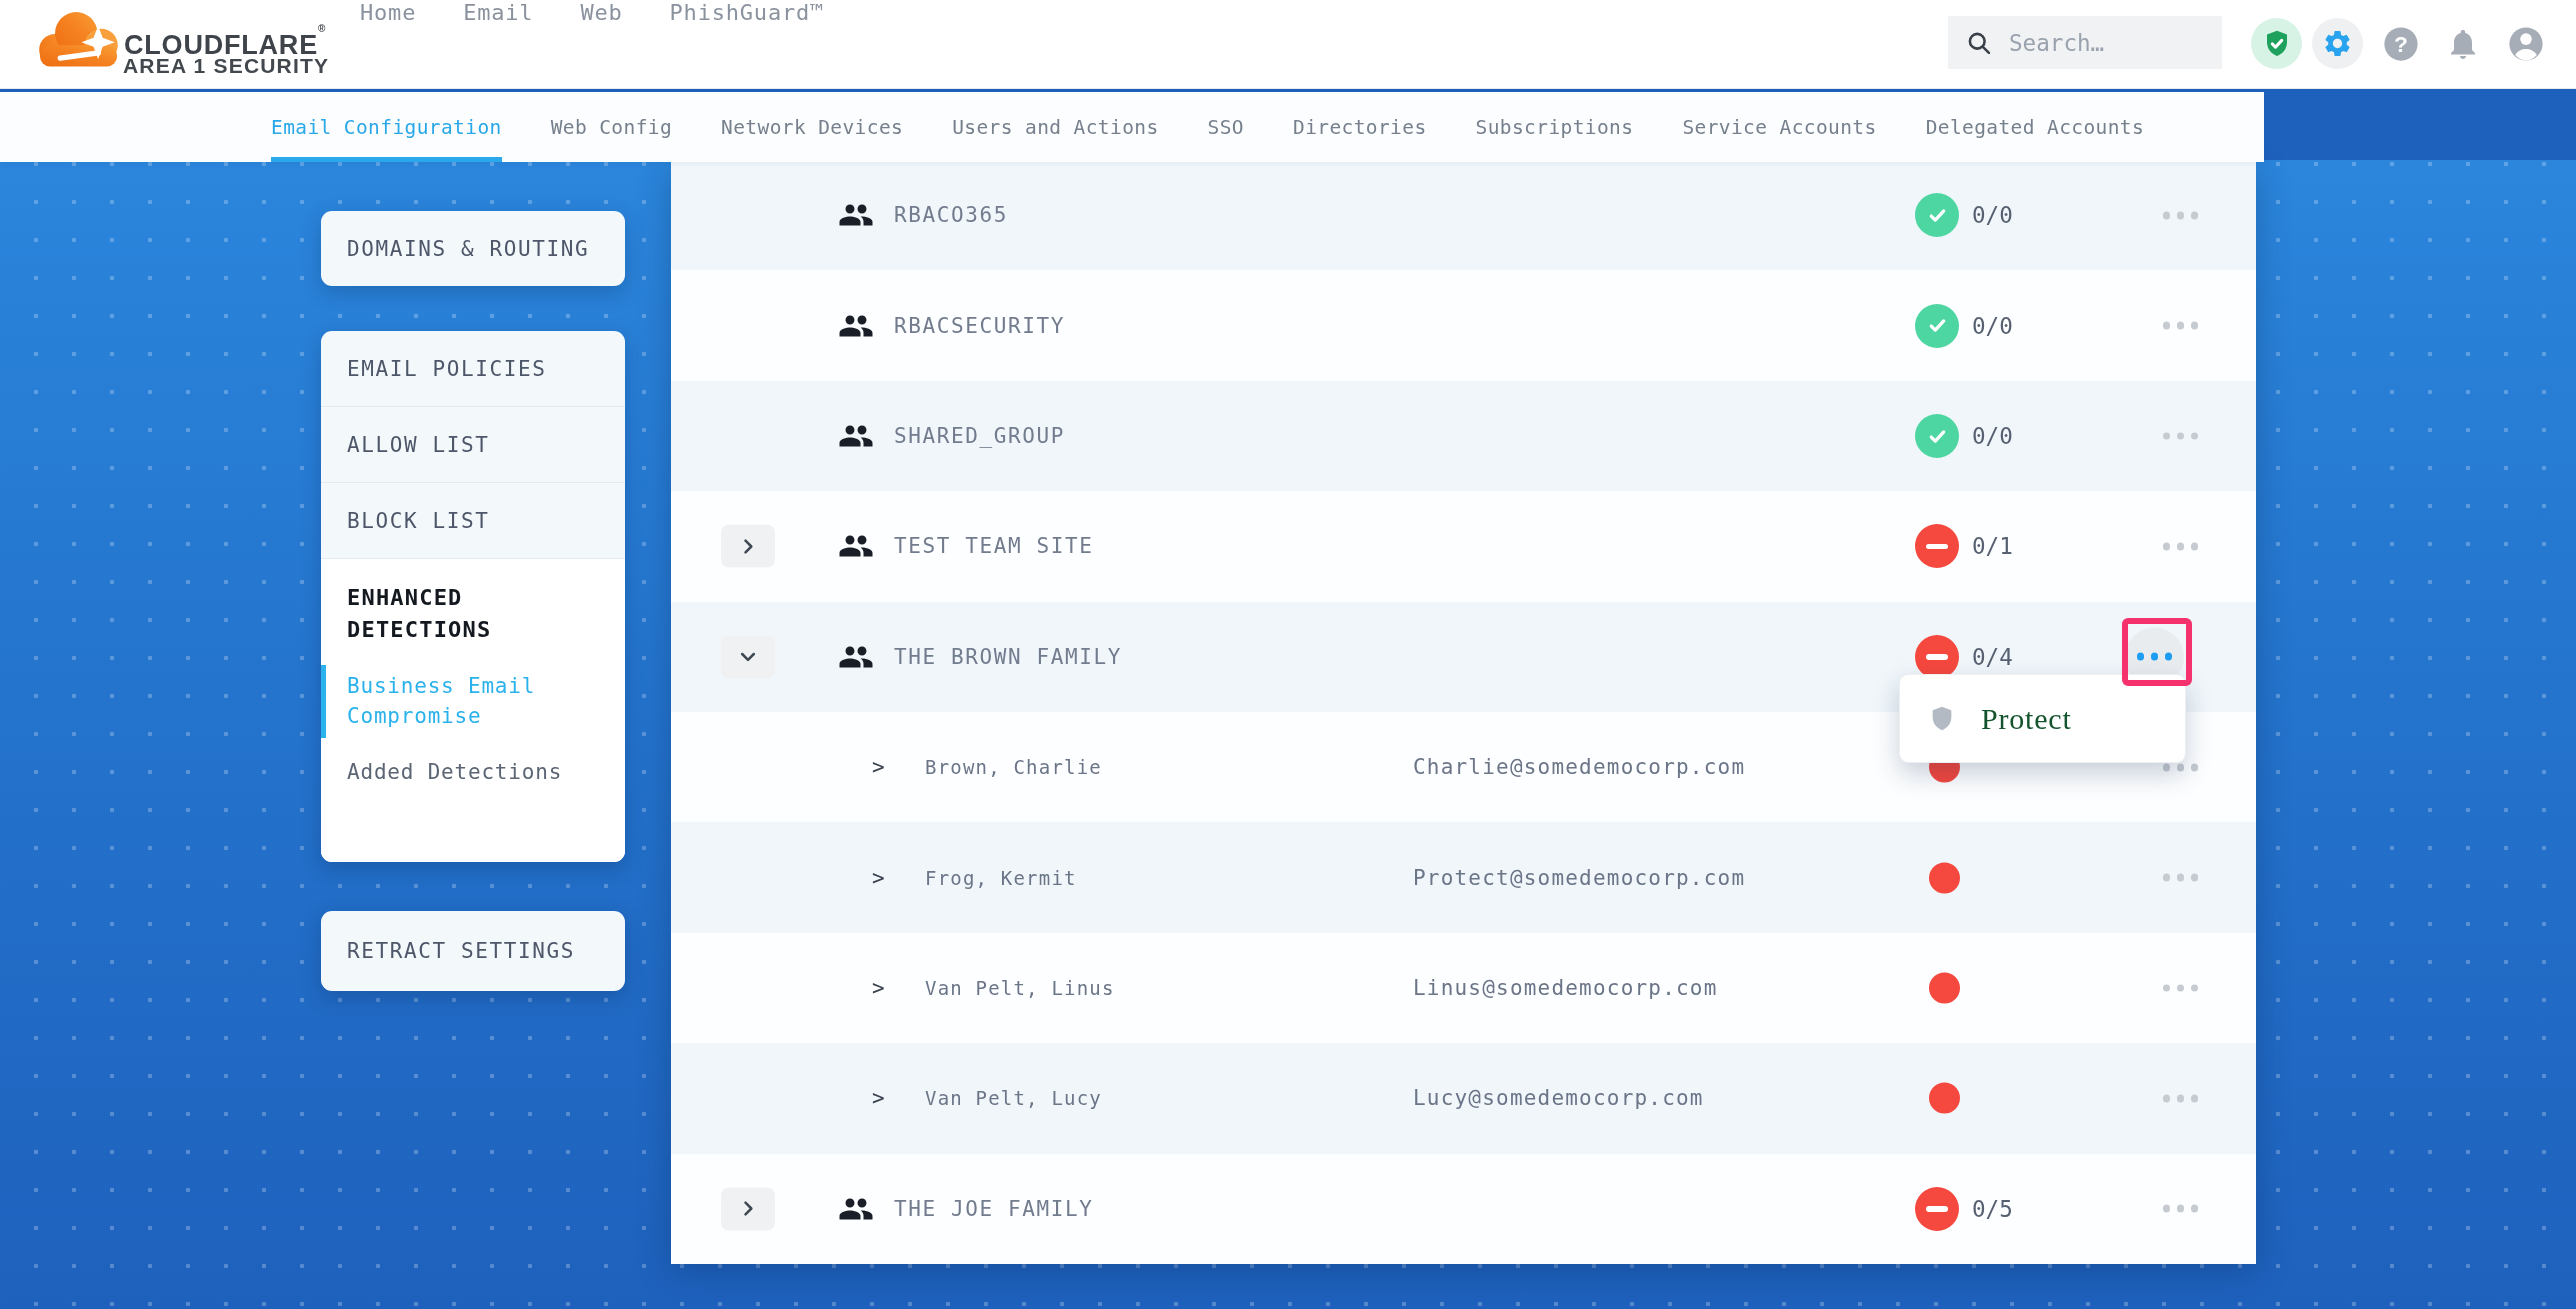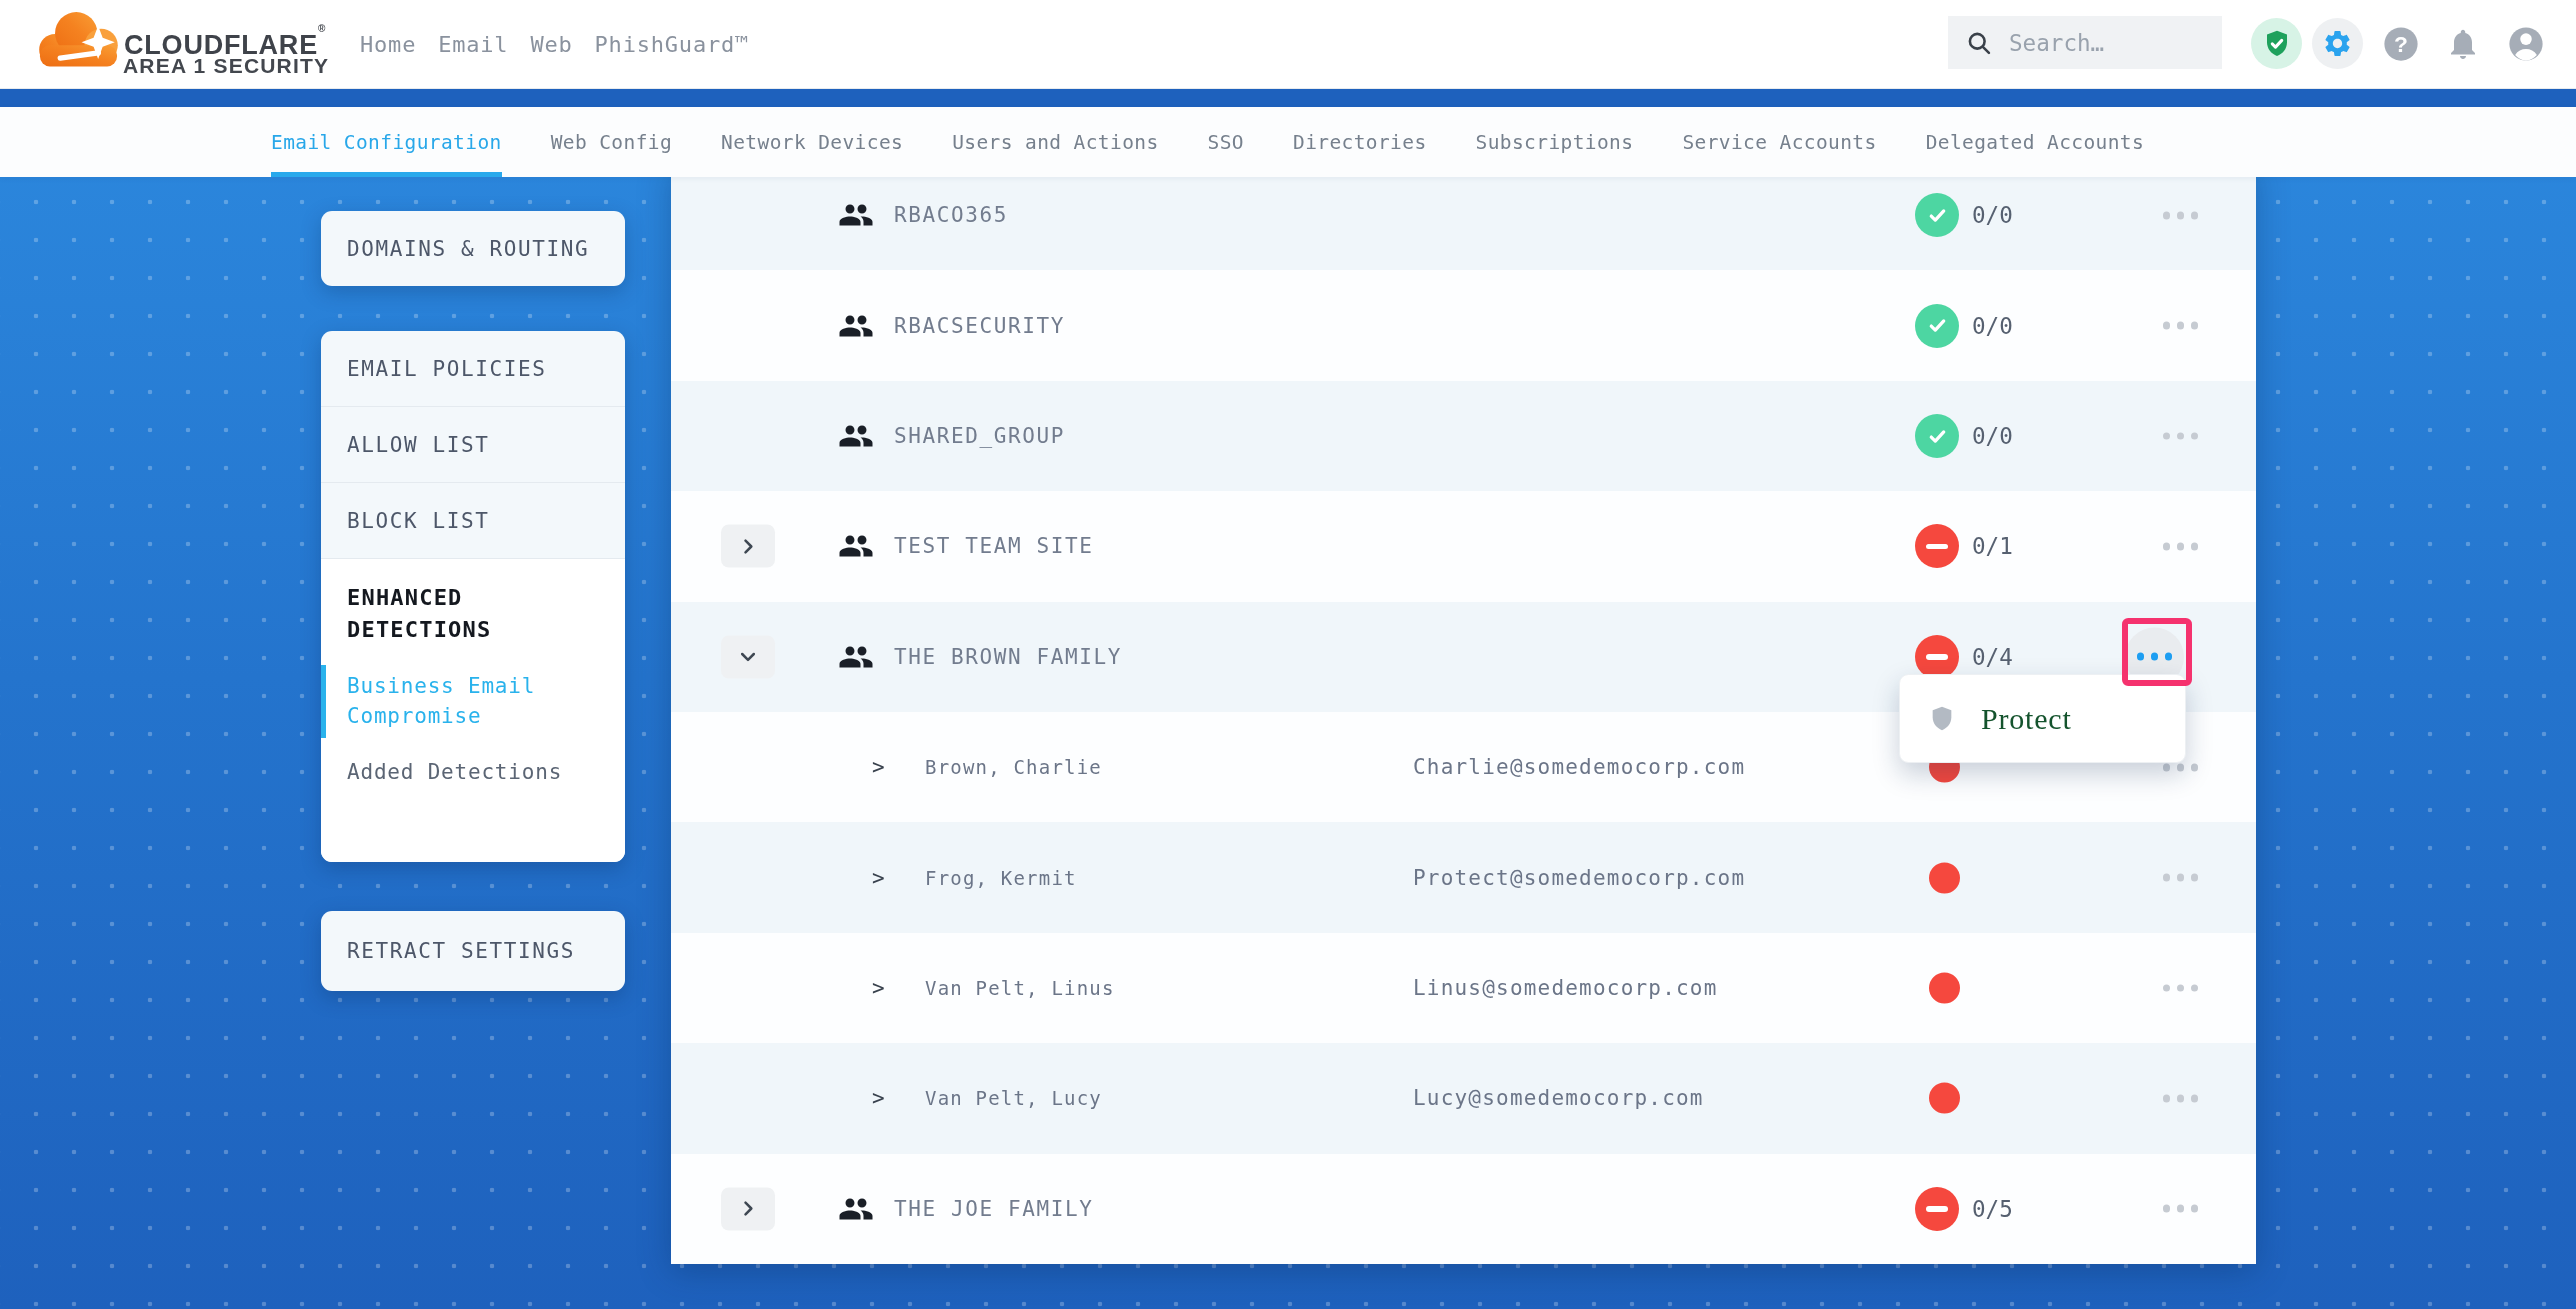--- a/index.html
+++ b/index.html
@@ -9,41 +9,41 @@
 
   
   .topbar{position:absolute;top:0;left:0;width:2576px;height:88px;background:#ffffff;
           border-bottom:1.6px solid #e8ebee;z-index:30;}
   .logo-cloud{position:absolute;left:34px;top:6.2px;width:92px;height:68px;}
   .logo-title{position:absolute;left:124px;top:23px;font-family:"Liberation Sans",sans-serif;
               font-weight:900;font-size:27px;letter-spacing:0.8px;color:#3f434a;}
   .logo-title sup{font-size:10px;vertical-align:22px;}
   .logo-sub{position:absolute;left:123px;top:54px;font-family:"Liberation Sans",sans-serif;
             font-weight:700;font-size:21px;letter-spacing:1.2px;color:#43474e;}
-  .main-nav{position:absolute;left:360px;top:0;height:88px;display:flex;align-items:center;gap:22px;}
+  .main-nav{position:absolute;left:360px;top:0;height:88px;display:flex;align-items:flex-start;gap:47px;}
   .nav-link{font-size:22px;color:#8a929e;letter-spacing:0.8px;text-decoration:none;cursor:pointer;}
 
   .search{position:absolute;left:1948px;top:16.3px;width:274px;height:53px;background:#f0f2f4;
           border-radius:0;display:flex;align-items:center;padding:0 17px;box-sizing:border-box;gap:14px;}
   .search svg{width:28px;height:28px;flex:0 0 auto;}
   .search input{border:none;background:transparent;outline:none;width:100%;
                 font-family:inherit;font-size:22.6px;color:#55606c;}
   .search input::placeholder{color:#99a2ad;}
 
   .hicon{position:absolute;top:18px;width:51px;height:51px;border-radius:50%;
          display:flex;align-items:center;justify-content:center;cursor:pointer;}
   .hicon svg{display:block;}
   #icon-shield{left:2251px;background:#d7f3e6;}
   #icon-gear{left:2312px;background:#eef0f2;}
   #icon-help{left:2375px;}
   #icon-bell{left:2437px;}
   #icon-avatar{left:2500px;}
 
   
-  .tabsbar{position:absolute;top:107px;left:0;width:2576px;height:70px;background:#fcfdfe;
+  .tabsbar{position:absolute;top:92px;left:0;width:2264px;height:70px;background:#fcfdfe;
            display:flex;align-items:center;gap:49px;padding-left:271px;box-sizing:border-box;
            box-shadow:0 2.3px 6.2px rgba(30,60,100,.07);z-index:25;}
   .tab{position:relative;height:100%;display:flex;align-items:center;font-size:19.5px;
        letter-spacing:0.4px;color:#76808d;cursor:pointer;white-space:nowrap;}
   .tab.active{color:#28a7e9;}
   .tab.active::after{content:"";position:absolute;left:0;right:0;bottom:0;height:5.4px;background:#29a9ec;}
 
   
   .content{position:absolute;top:160px;left:0;width:2576px;height:1149px;
            background-image:radial-gradient(rgba(255,255,255,.25) 2px,transparent 2.6px),

